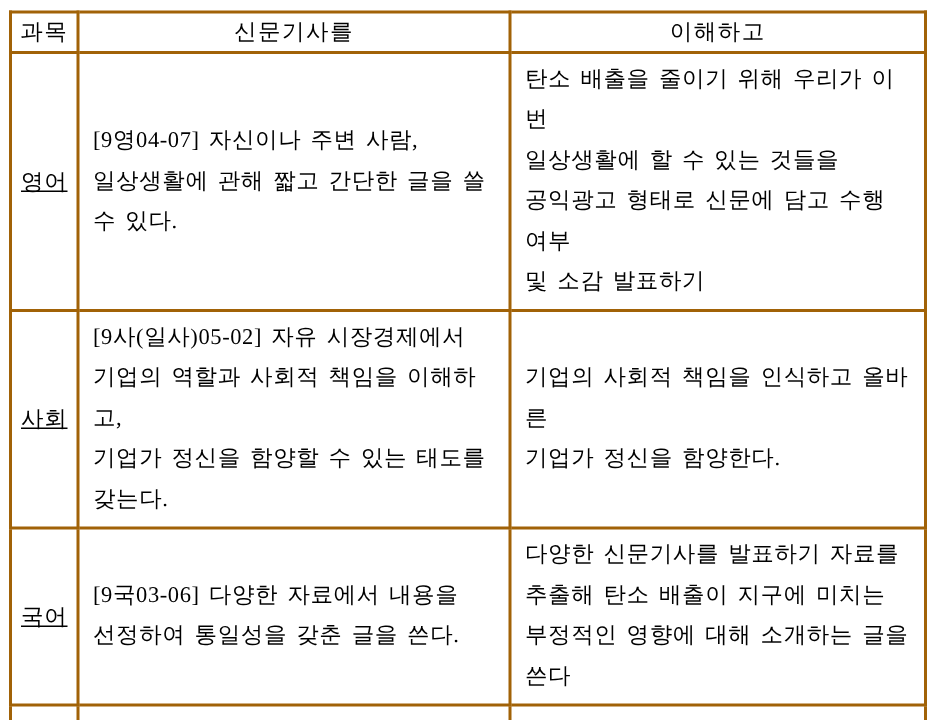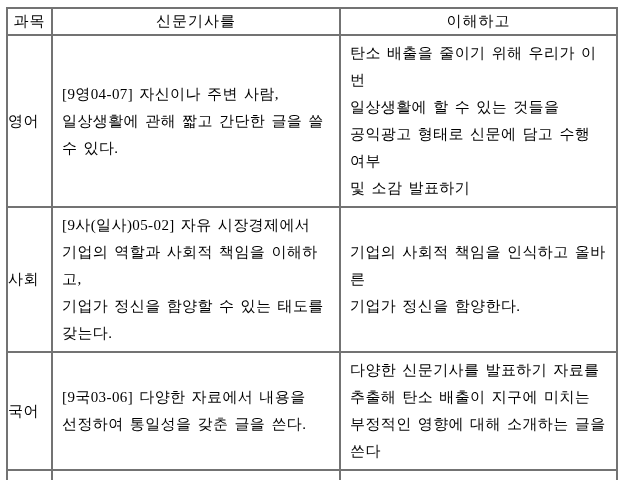--- a/index.html
+++ b/index.html
@@ -22,41 +22,42 @@
     left: 6px;
     top: 7px;
     width: 610px;
     border-collapse: collapse;
     table-layout: fixed;
     font-size: 15px;
     color: #000000;
   }
   table.curriculum th,
   table.curriculum td {
-    border: 2px solid #737373;
+    border: 2px solid #a16207;
     vertical-align: middle;
     font-weight: normal;
   }
   col.c-subject  { width: 45px;  }
   col.c-standard { width: 288px; }
   col.c-goal     { width: 277px; }
   tr.header-row { height: 27px; }
   tr.row-0 { height: 110px; }
   tr.row-1 { height: 111px; }
   tr.row-2 { height: 110px; }
   tr.row-3 { height: 107px; }
   th.head-cell {
     text-align: center;
     letter-spacing: 1px;
     font-size: 15px;
     padding: 2px 0;
   }
   td.subject-cell {
-    text-align: left;
+    text-align: center;
     letter-spacing: 0.5px;
+    text-decoration: underline;
   }
   td.text-cell {
     text-align: left;
     padding: 4px 8px 4px 9px;
     white-space: pre-line;
     line-height: 27px;
     letter-spacing: 0.4px;
     word-spacing: 2px;
     overflow: hidden;
   }

